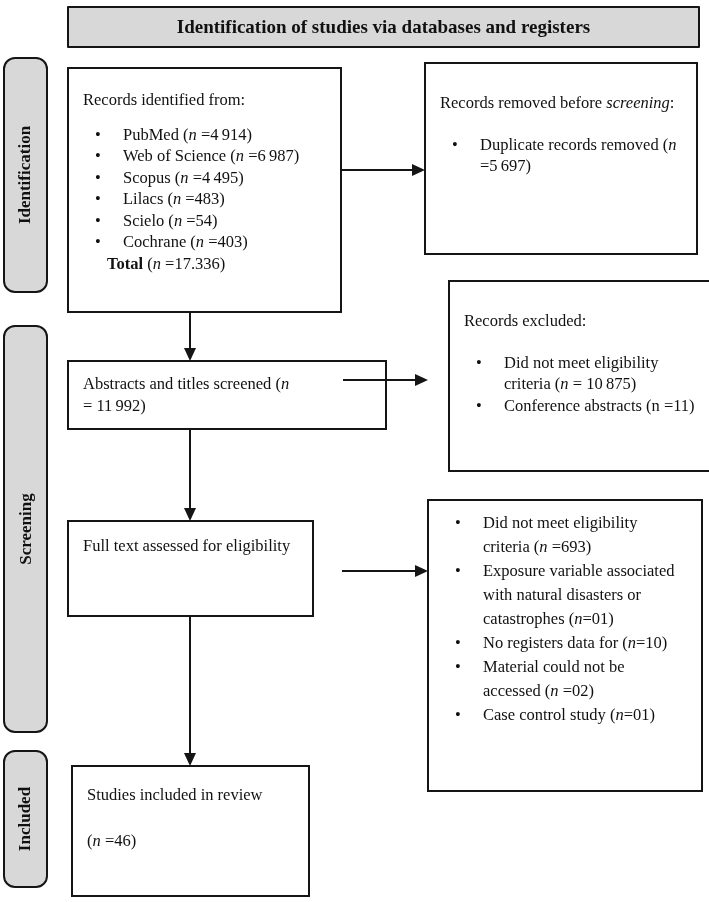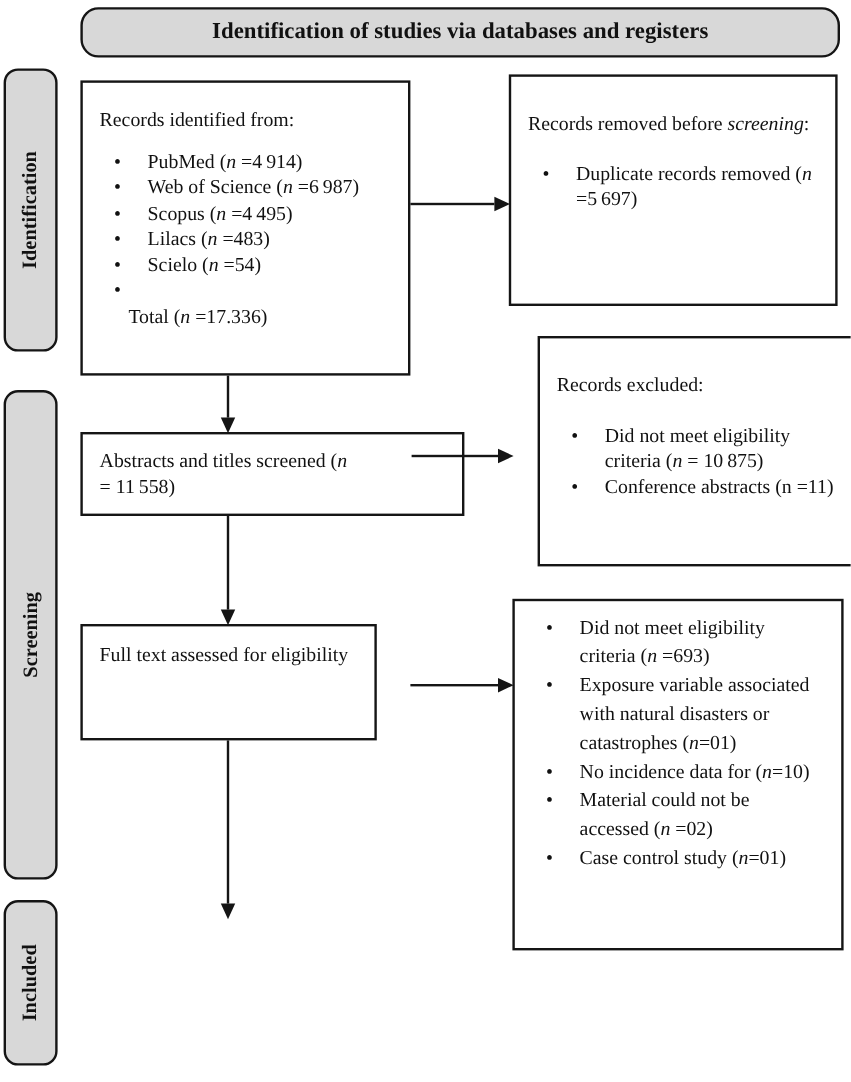--- a/index.html
+++ b/index.html
@@ -5,26 +5,26 @@
   :root{
     --gray:#d8d8d8; --border:#151515; --bg:#ffffff; --text:#111111;
   }
   html,body{margin:0;padding:0;background:#fff;}
   #stage{
     position:relative; width:709px; height:902px; background:var(--bg);
     font-family:"Liberation Serif","DejaVu Serif",serif; color:var(--text);
     overflow:hidden;
   }
   .it{font-style:italic;}
-  .bd{font-weight:normal;}
+  .bd{font-weight:bold;}
 
   
   .banner{
     position:absolute; left:67px; top:6px; width:633px; height:42px;
-    background:var(--gray); border:2.5px solid var(--border); border-radius:15px;
+    background:var(--gray); border:2.5px solid var(--border); border-radius:1px;
     display:flex; align-items:center; justify-content:center;
     box-sizing:border-box;
   }
   .banner .t{font-weight:bold; font-size:19px;}
 
   
   .stage-bar{
     position:absolute; left:3px; width:45px;
     background:var(--gray); border:2.8px solid var(--border); border-radius:12px;
     display:flex; align-items:center; justify-content:center;
@@ -123,39 +123,40 @@
         <div class="brow">
           <span class="bmark">•</span>
           <span class="btext"><span>Lilacs (</span><span class="it">n</span><span> =483)</span></span>
         </div>
         <div class="brow">
           <span class="bmark">•</span>
           <span class="btext"><span>Scielo (</span><span class="it">n</span><span> =54)</span></span>
         </div>
         <div class="brow">
           <span class="bmark">•</span>
+          <span class="btext"><span>Cochrane (</span><span class="it">n</span><span> =403)</span></span>
         </div>
       </div>
     <div class="total-line"><span class="bd">Total</span><span> (</span><span class="it">n</span><span> =17.336)</span></div>
   </div>
 
   <div class="fbox" id="box-removed">
     <div class="heading"><span>Records removed before </span><span class="it">screening</span><span>:</span></div>
     <div class="bullets">
         <div class="brow">
           <span class="bmark">•</span>
           <span class="btext"><span>Duplicate records removed (</span><span class="it">n</span><span> =5 697)</span></span>
         </div>
       </div>
   </div>
 
   <div class="fbox" id="box-abstracts">
     <div>
         <div class="line"><span>Abstracts and titles screened (</span><span class="it">n</span></div>
-        <div class="line"><span>= 11 558)</span></div>
+        <div class="line"><span>= 11 992)</span></div>
       </div>
   </div>
 
   <div class="fbox" id="box-excluded">
     <div class="heading"><span>Records excluded:</span></div>
     <div class="bullets">
         <div class="brow">
           <span class="bmark">•</span>
           <span class="btext"><span>Did not meet eligibility criteria (</span><span class="it">n</span><span> = 10 875)</span></span>
         </div>
@@ -177,33 +178,39 @@
         <div class="brow">
           <span class="bmark">•</span>
           <span class="btext"><span>Did not meet eligibility criteria (</span><span class="it">n</span><span> =693)</span></span>
         </div>
         <div class="brow">
           <span class="bmark">•</span>
           <span class="btext"><span>Exposure variable associated with natural disasters or catastrophes (</span><span class="it">n</span><span>=01)</span></span>
         </div>
         <div class="brow">
           <span class="bmark">•</span>
-          <span class="btext"><span>No incidence data for (</span><span class="it">n</span><span>=10)</span></span>
+          <span class="btext"><span>No registers data for (</span><span class="it">n</span><span>=10)</span></span>
         </div>
         <div class="brow">
           <span class="bmark">•</span>
           <span class="btext"><span>Material could not be accessed (</span><span class="it">n</span><span> =02)</span></span>
         </div>
         <div class="brow">
           <span class="bmark">•</span>
           <span class="btext"><span>Case control study (</span><span class="it">n</span><span>=01)</span></span>
         </div>
       </div>
   </div>
 
+  <div class="fbox gapped" id="box-included">
+    <div>
+        <div class="line"><span>Studies included in review</span></div>
+        <div class="line"><span>(</span><span class="it">n</span><span> =46)</span></div>
+      </div>
+  </div>
 
   <div class="arrow-h" id="arr-1"></div>
   <div class="arrow-v" id="arr-2"></div>
   <div class="arrow-h" id="arr-3"></div>
   <div class="arrow-v" id="arr-4"></div>
   <div class="arrow-h" id="arr-5"></div>
   <div class="arrow-v" id="arr-6"></div>
 
 </div>
 

